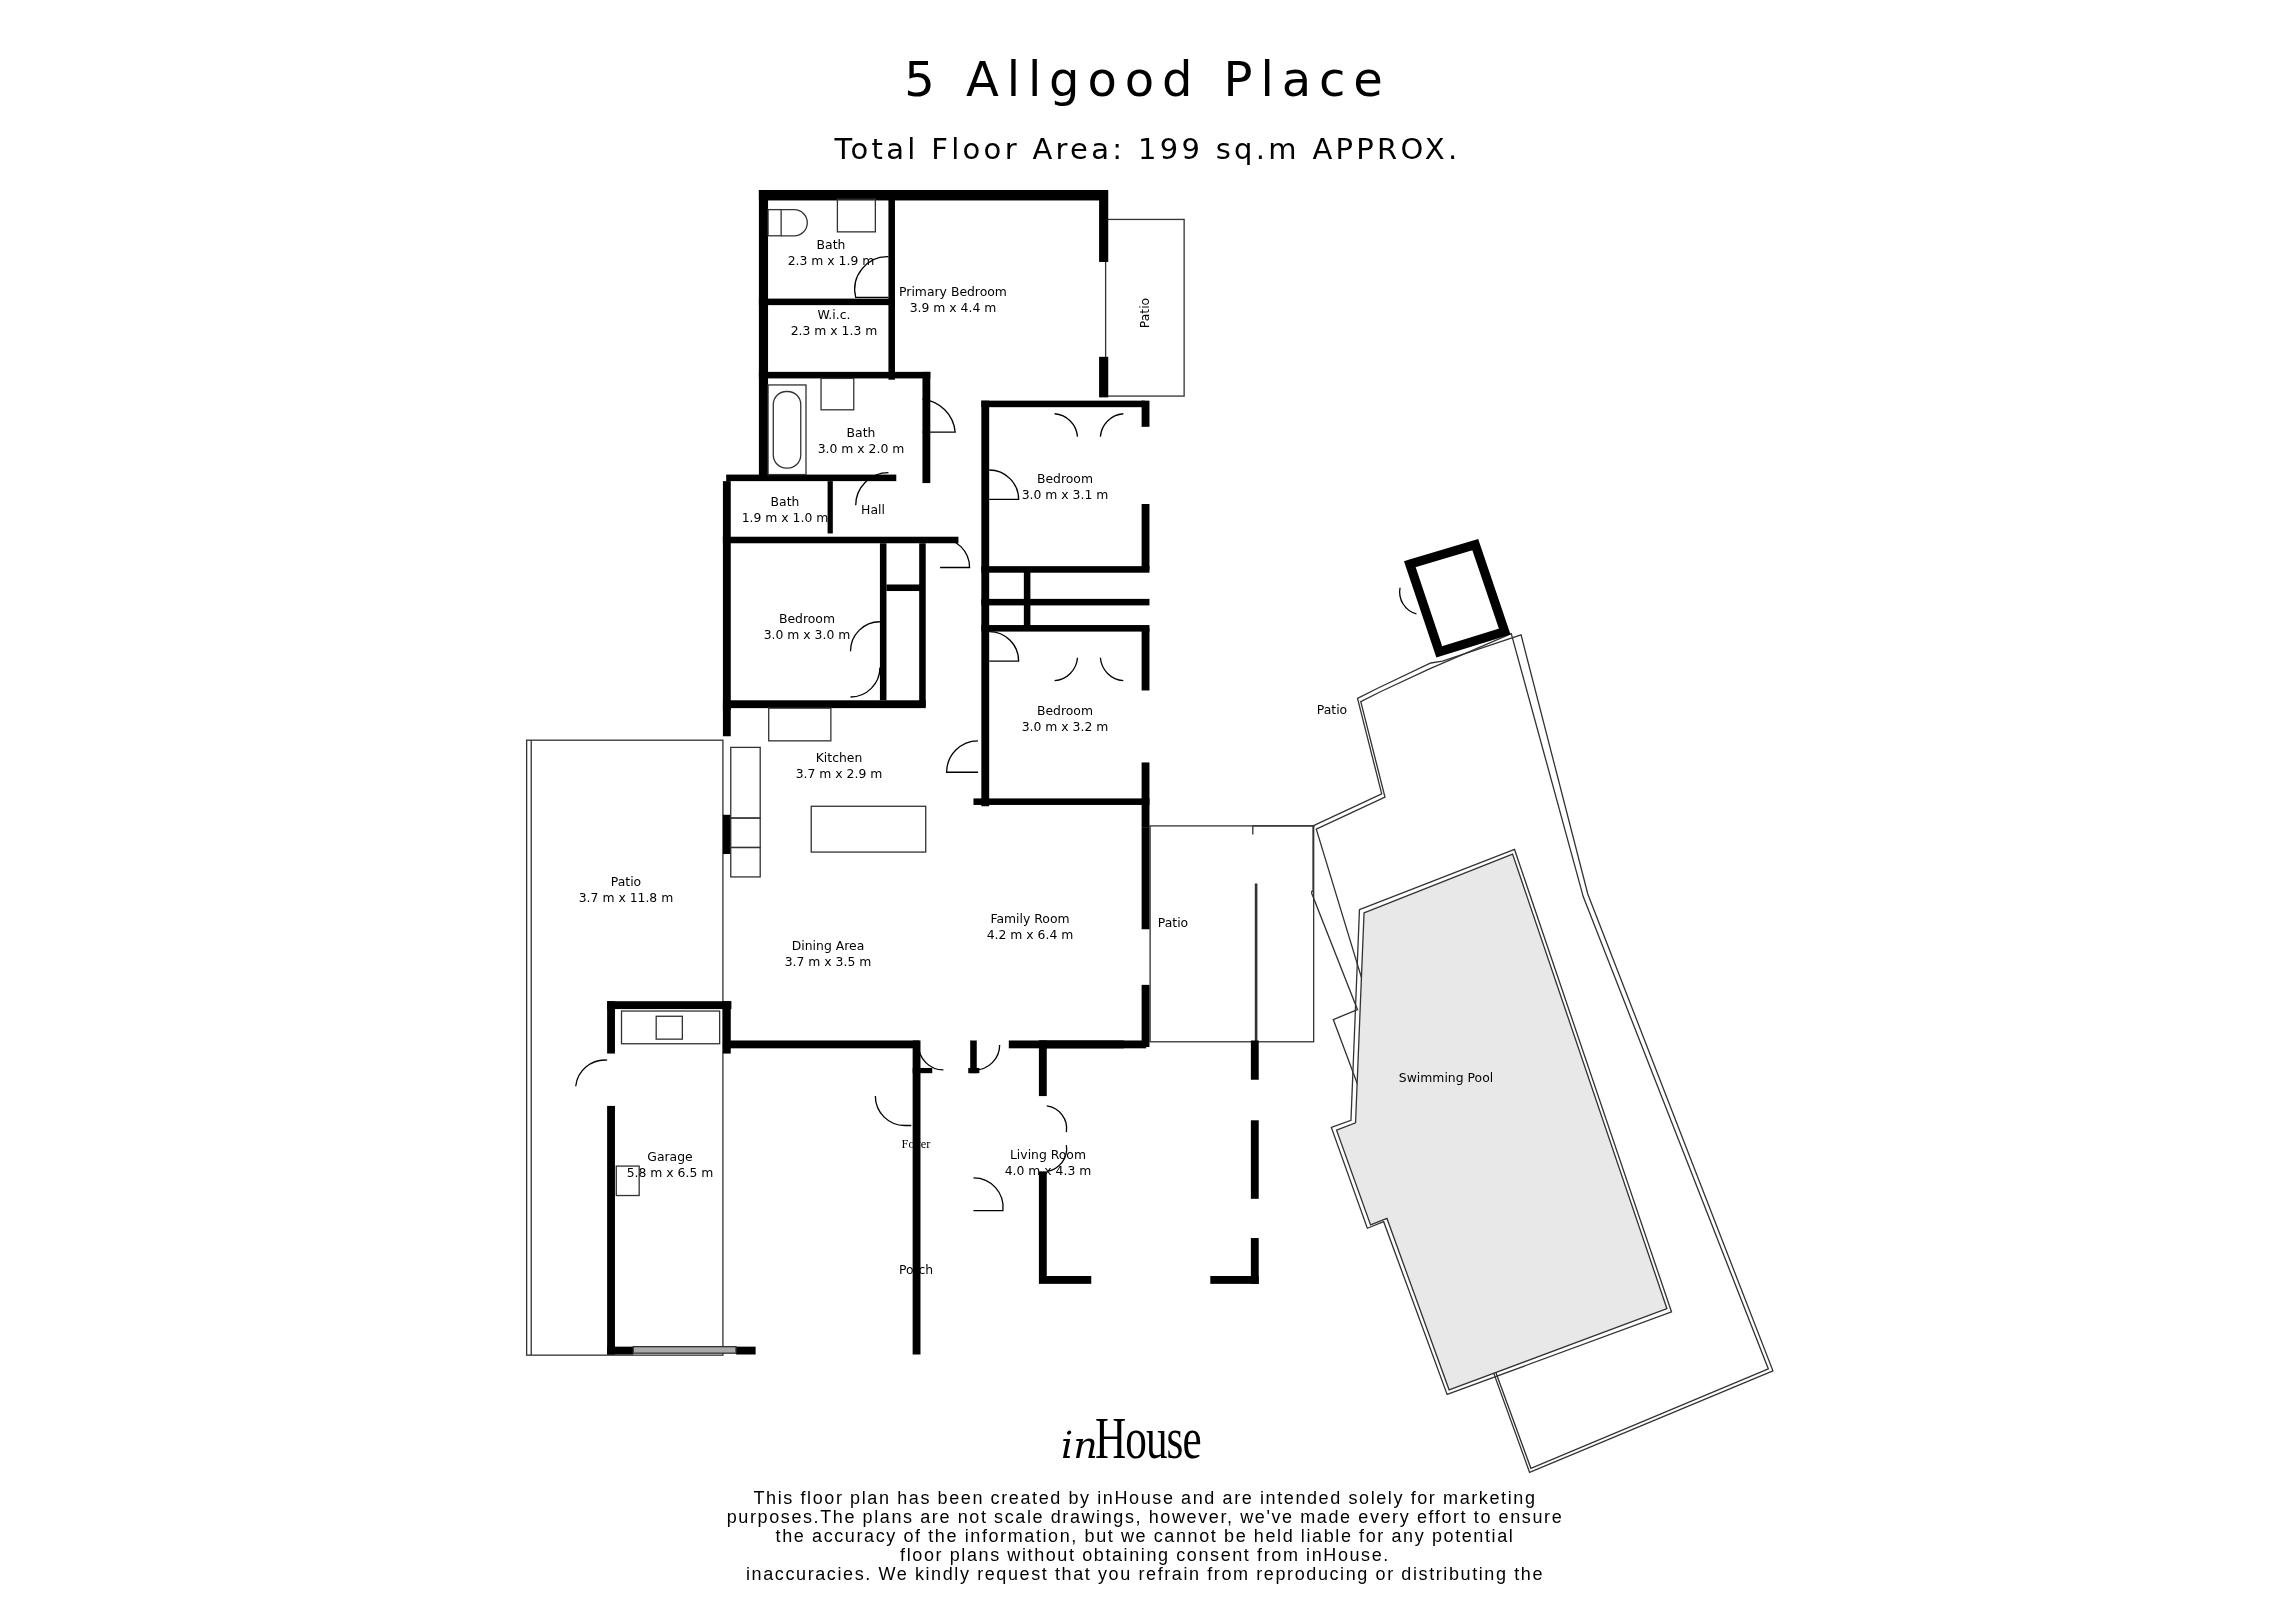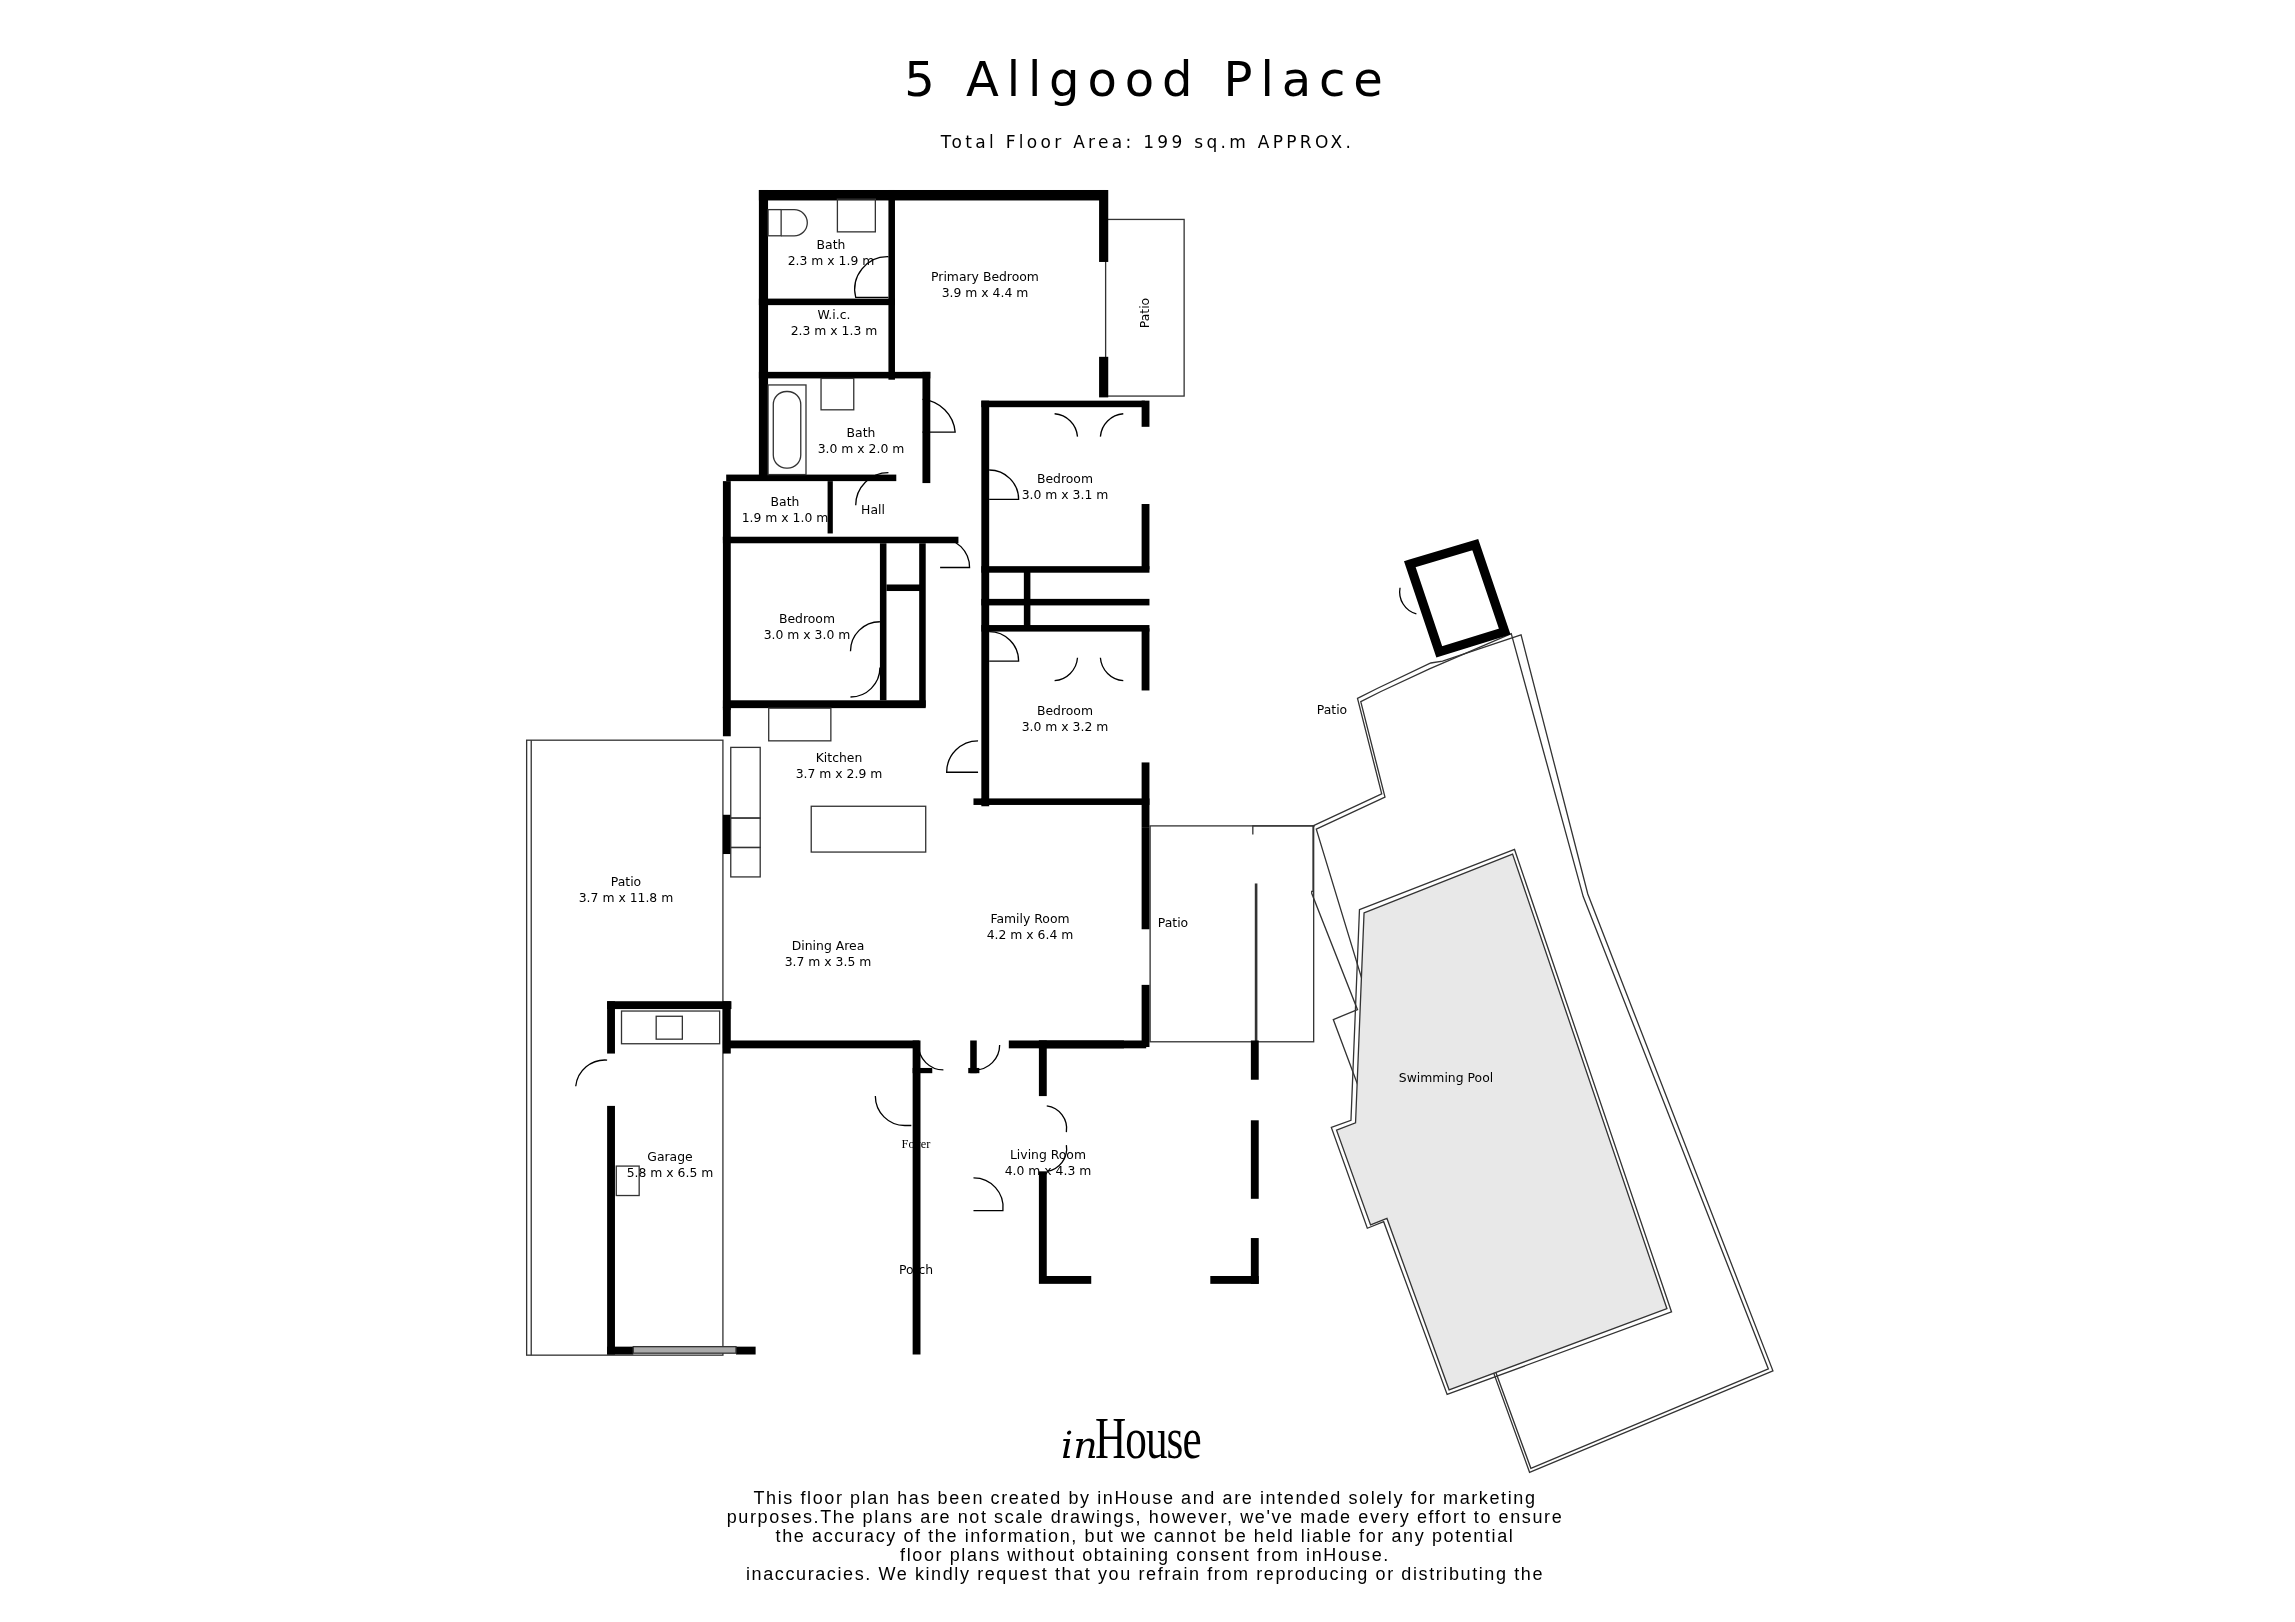--- a/index.html
+++ b/index.html
@@ -1,18 +1,18 @@
 <!DOCTYPE html>
 <html style="font-size:10.5px"><head>
 <meta charset="utf-8">
 <style>
   html, body { margin: 0; padding: 0; background: #ffffff; }
   body { width: 2295px; height: 1623px; position: relative; overflow: hidden; font-family: "DejaVu Sans", sans-serif; color: #000; }
   .title { position: absolute; left: 0; width: 2295px; top: 51px; text-align: center; font-size: 48px; letter-spacing: 7.9px; font-family: "DejaVu Sans", sans-serif; }
-  .subtitle { position: absolute; left: 0; width: 2295px; top: 132px; text-align: center; font-size: 17px; letter-spacing: 3.3px; font-family: "DejaVu Sans", sans-serif; }
+  .subtitle { position: absolute; left: 0; width: 2295px; top: 132px; text-align: center; font-size: 29px; letter-spacing: 3.3px; font-family: "DejaVu Sans", sans-serif; }
   svg.plan { position: absolute; left: 0; top: 0; }
   .label { position: absolute; text-align: center; font-family: "DejaVu Sans", sans-serif; font-size: 12.4px; line-height: 15.7px; transform: translate(-50%, -50%); white-space: nowrap; }
   .label .dims { display: block; }
   .vert { transform: translate(-50%, -50%) rotate(-90deg); }
   .logo { position: absolute; left: 1014px; top: 1404px; width: 275px; text-align: center; }
   .logo .in { font-family: "DejaVu Serif", serif; font-style: italic; font-size: 38px; vertical-align: baseline; }
   .logo .house { font-family: "Liberation Serif", serif; font-size: 60px; letter-spacing: -1.3px; transform: scaleX(0.72); display: inline-block; transform-origin: left; margin-left: -2.6px; }
   .disclaimer { position: absolute; left: 687px; width: 916px; top: 1489px; text-align: center; font-family: "Liberation Sans", sans-serif; font-size: 18px; line-height: 19px; letter-spacing: 1.6px; }
   .disclaimer span { display: block; }
 </style>
@@ -166,21 +166,21 @@
 </svg>
 
 <div class="label" style="left:831px; top:253px;">
   <span>Bath</span>
   <span class="dims">2.3 m x 1.9 m</span>
 </div>
 <div class="label" style="left:834px; top:323px;">
   <span>W.i.c.</span>
   <span class="dims">2.3 m x 1.3 m</span>
 </div>
-<div class="label" style="left:953px; top:285px;margin-left:32px;">
+<div class="label" style="left:953px; top:300px;">
   <span>Primary Bedroom</span>
   <span class="dims">3.9 m x 4.4 m</span>
 </div>
 <div class="label vert" style="left:1145px; top:313px;">
   <span>Patio</span>
 </div>
 <div class="label" style="left:861px; top:441px;">
   <span>Bath</span>
   <span class="dims">3.0 m x 2.0 m</span>
 </div>

